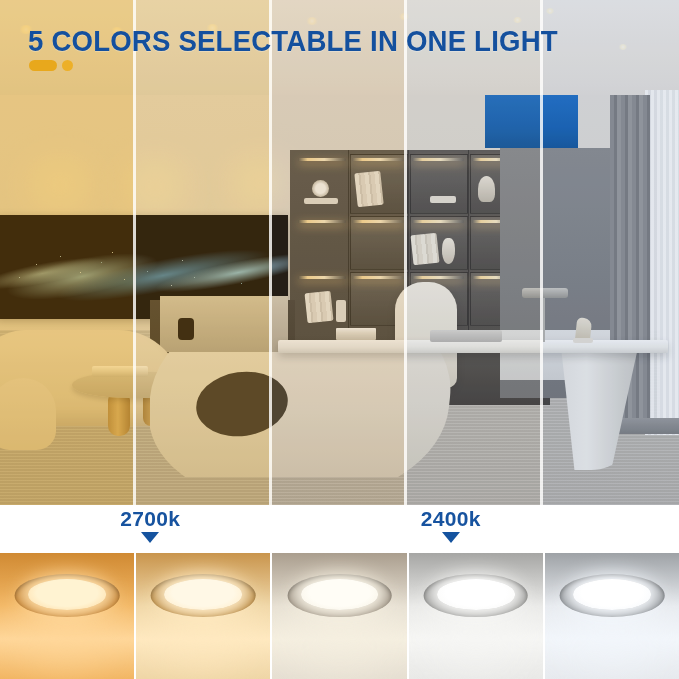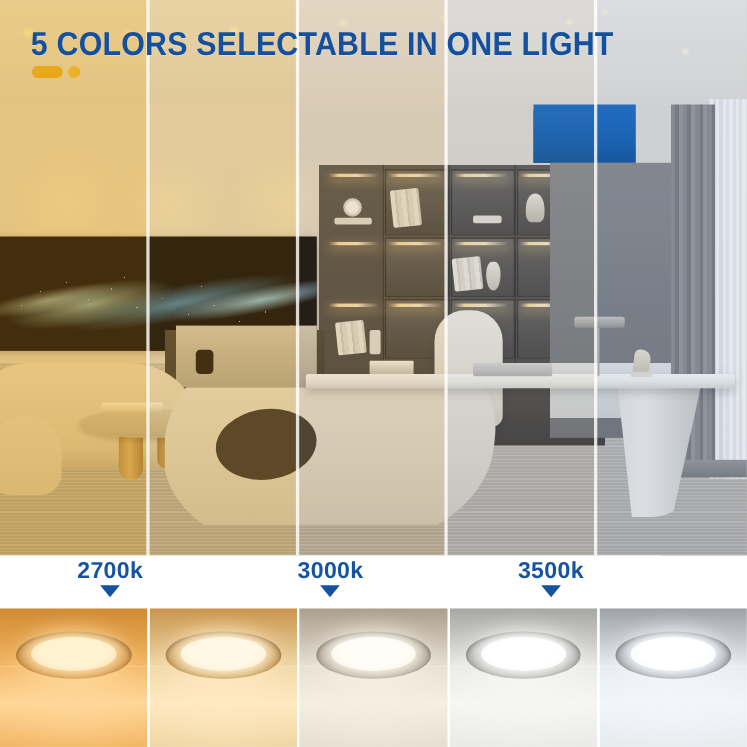--- a/index.html
+++ b/index.html
@@ -337,25 +337,21 @@
       <div class="dot"></div>
     </div>
   </div>
 
   <div class="labels">
     <div class="label-cell">
       <span class="txt">2700k</span>
       <span class="tri"></span>
     </div>
     <div class="label-cell">
-      <span class="txt">3000k</span>
-      <span class="tri"></span>
-    </div>
-    <div class="label-cell">
-      <span class="txt">3500k</span>
+      <span class="txt">2400k</span>
       <span class="tri"></span>
     </div>
   </div>
 
   <div class="strip">
     <div class="fix">
       <div class="fceil" style="background: linear-gradient(rgb(208, 138, 51) 0%, rgb(242, 182, 99) 100%);"></div>
       <div class="fwall" style="background: linear-gradient(rgb(242, 182, 99) 0%, rgb(255, 215, 154) 45%, rgb(242, 182, 99) 100%);"></div>
       <div class="beam" style="background: radial-gradient(at 50% 0%, rgb(255, 215, 154) 0%, rgba(255, 255, 255, 0) 72%);"></div>
       <div class="ring" style="background: radial-gradient(at 50% 45%, rgb(255, 243, 210) 30%, rgb(192, 125, 45) 72%, rgb(208, 138, 51) 100%);"></div>

